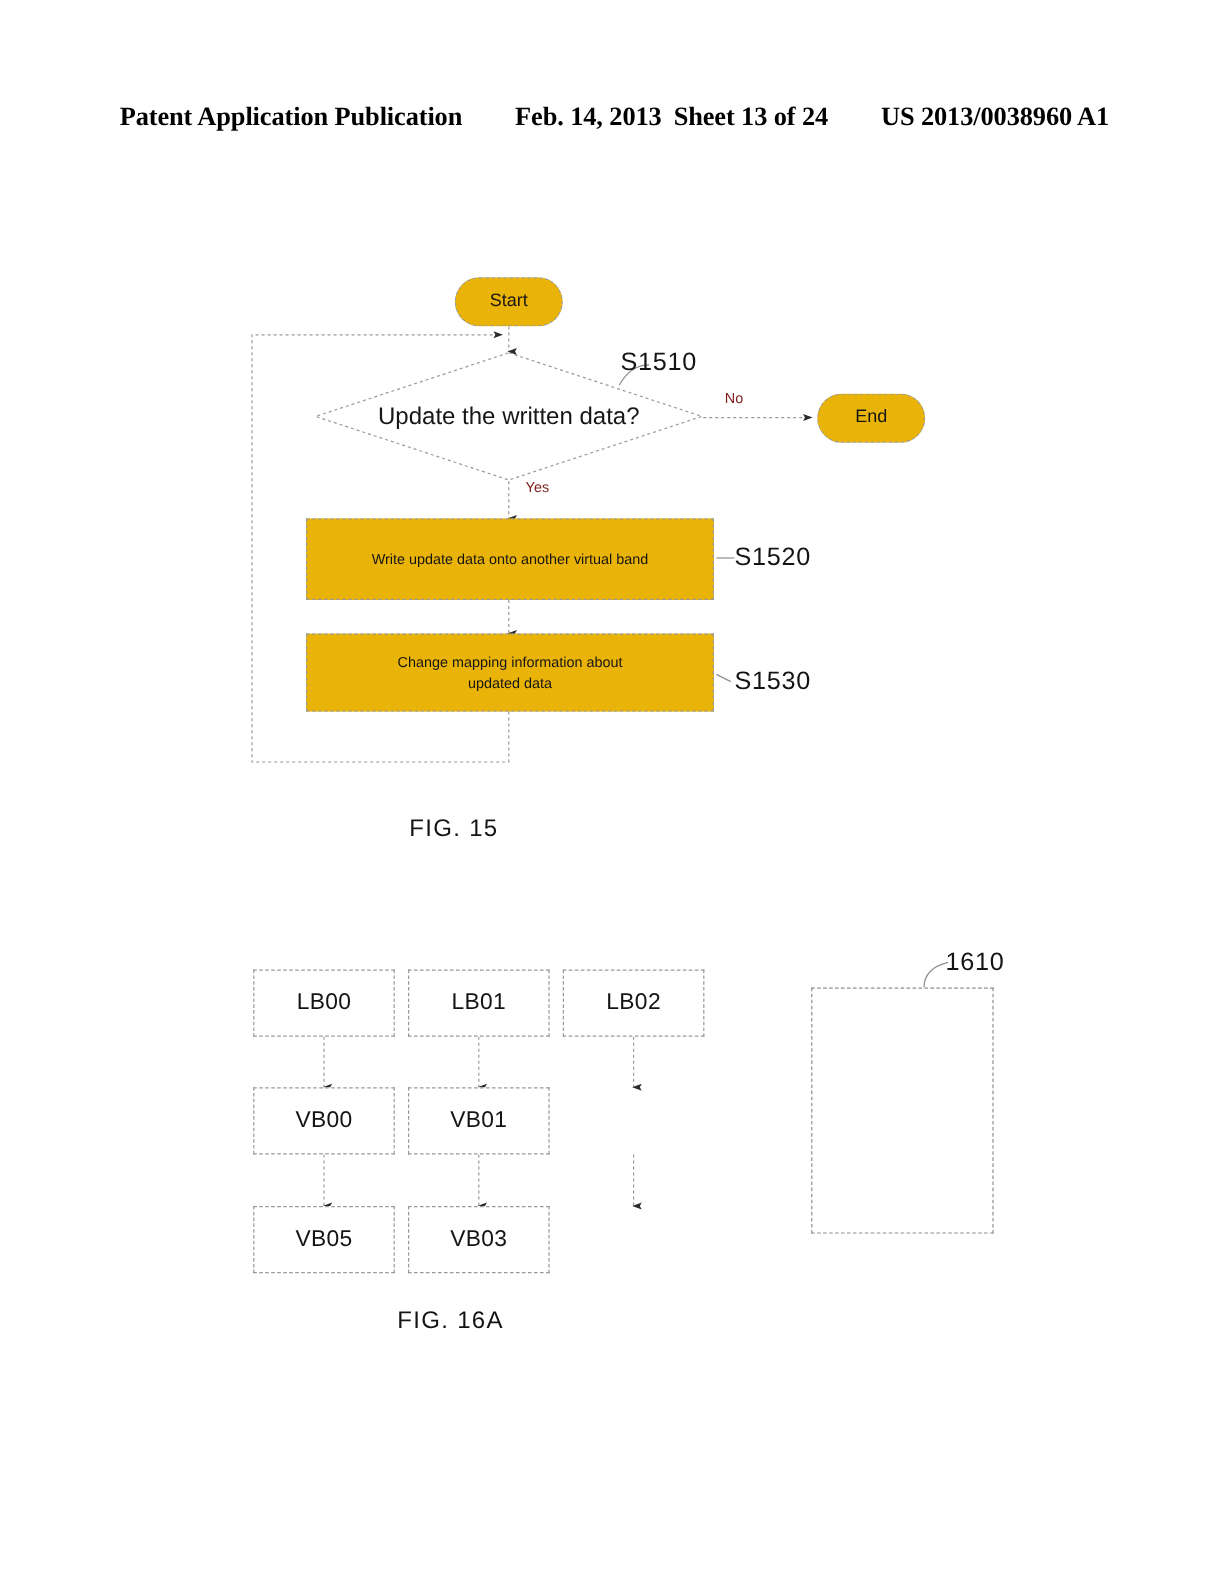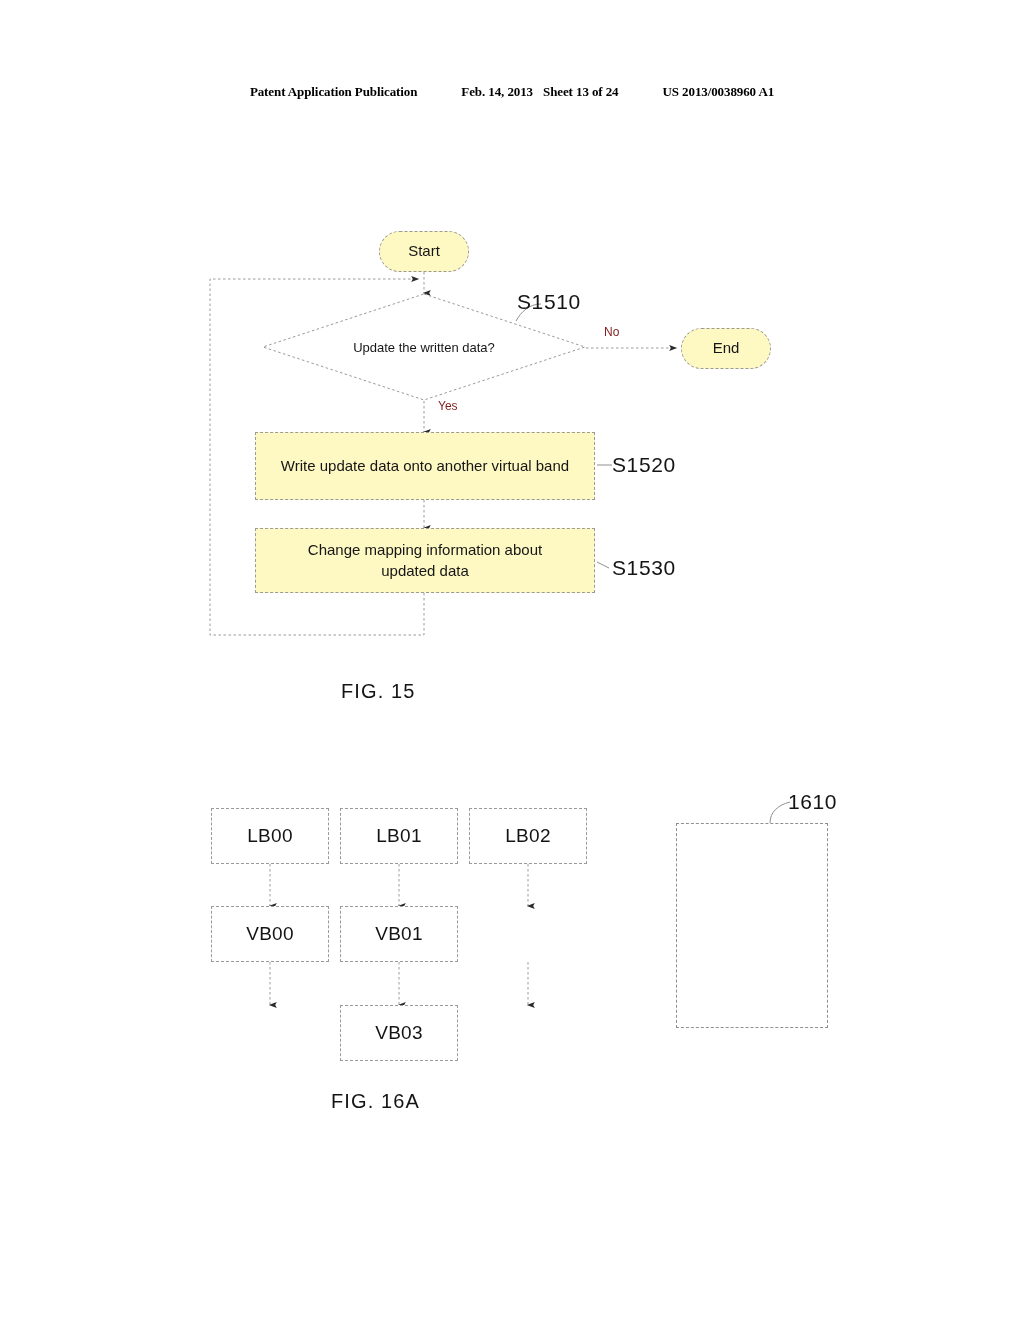--- a/index.html
+++ b/index.html
@@ -20,55 +20,55 @@
   .pub-header {
     position: absolute;
     top: 84px;
     left: 0;
     width: 1024px;
     display: flex;
     justify-content: center;
     align-items: baseline;
     font-family: "Liberation Serif", serif;
     font-weight: bold;
-    font-size: 13px;
+    font-size: 22px;
     letter-spacing: -0.1px;
     white-space: nowrap;
     color: #000;
   }
   .pub-header .seg-title { margin-right: 44px; }
   .pub-header .seg-date  { margin-right: 10px; }
   .pub-header .seg-sheet { margin-right: 44px; }
 
   
   .fig-canvas {
     position: absolute;
     left: 0;
     width: 1024px;
   }
 
   
   .node {
     position: absolute;
     box-sizing: border-box;
     border: 1px dashed #9a9a9a;
-    background: #fef9c3;
+    background: #eab308;
     display: flex;
     align-items: center;
     justify-content: center;
     text-align: right;
     font-size: 15px;
     color: #161616;
     line-height: 1.35;
   }
   .node.terminator {
     border-radius: 999px;
     font-size: 15px;
   }
-  .node.process { font-size: 15px; }
+  .node.process { font-size: 12px; }
 
   .grid-box {
     position: absolute;
     box-sizing: border-box;
     border: 1px dashed #9a9a9a;
     background: #ffffff;
     display: flex;
     align-items: center;
     justify-content: center;
     font-size: 19px;
@@ -86,21 +86,21 @@
   
   .diamond-wrap { position: absolute; }
   .diamond-wrap svg { display: block; overflow: visible; }
   .diamond-label {
     position: absolute;
     left: 0; top: 0;
     width: 100%; height: 100%;
     display: flex;
     align-items: center;
     justify-content: center;
-    font-size: 13px;
+    font-size: 20px;
     color: #161616;
   }
 
   
   .wire-layer {
     position: absolute;
     left: 0; top: 0;
     pointer-events: none;
   }
 
@@ -230,20 +230,23 @@
     <span>LB02</span>
   </div>
 
   <div class="grid-box" style="left:211px; top:146px; width:118px; height:56px;">
     <span>VB00</span>
   </div>
   <div class="grid-box" style="left:340px; top:146px; width:118px; height:56px;">
     <span>VB01</span>
   </div>
 
+  <div class="grid-box" style="left:211px; top:245px; width:118px; height:56px;">
+    <span>VB05</span>
+  </div>
   <div class="grid-box" style="left:340px; top:245px; width:118px; height:56px;">
     <span>VB03</span>
   </div>
 
   <div class="region-box" style="left:676px; top:63px; width:152px; height:205px;"></div>
   <div class="ref-label" style="left:788px; top:30px;">1610</div>
 
   <div class="fig-caption" style="left:331px; top:330px;">FIG. 16A</div>
 </div>
 

